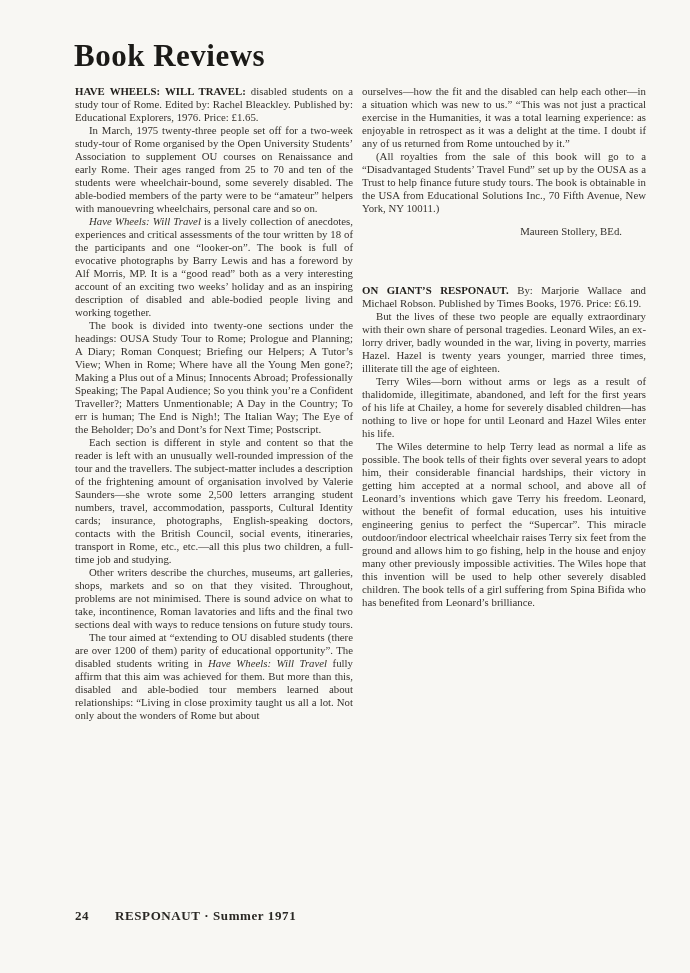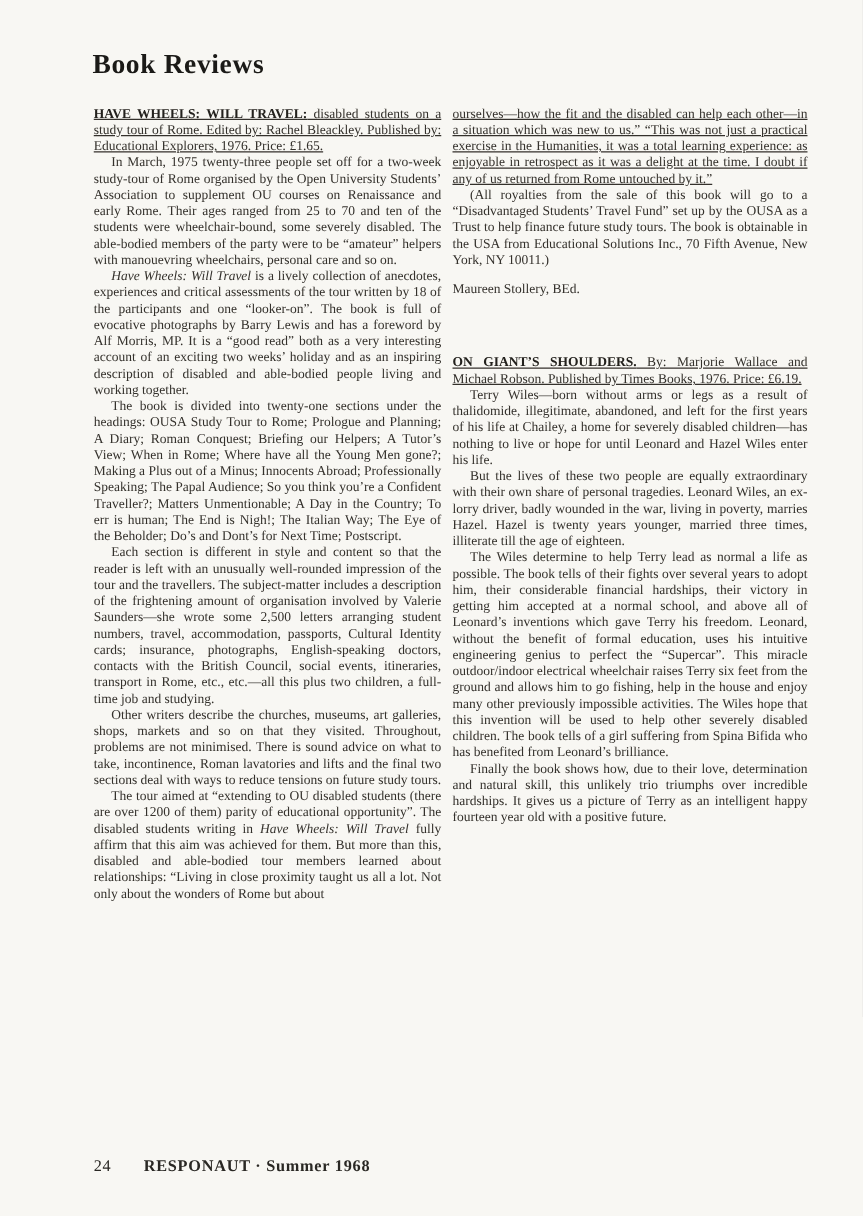--- a/index.html
+++ b/index.html
@@ -6,65 +6,64 @@
   .page{
     position:relative;
     width:690px;height:973px;
     background:#f8f7f3;
     font-family:"Liberation Serif","DejaVu Serif",serif;
     color:#34312c;
     overflow:hidden;
   }
   .page-title{
     position:absolute;left:74px;top:38px;
-    font-size:22px;font-weight:bold;color:#1b1a17;
+    font-size:31px;font-weight:bold;color:#1b1a17;
     letter-spacing:0.5px;margin:0;
   }
   .col{
     position:absolute;top:85px;
     font-size:10.8px;line-height:13px;
     text-align:justify;
   }
   .col-left{left:75px;width:278px;}
   .col-right{left:362px;width:284px;}
   .blk{margin:0;text-align:justify;}
   .body{text-indent:14px;}
-  .opening,.review-heading{text-indent:0;text-decoration:underline;}
-  .signature{padding-right:24px;margin-top:10px;}
+  .opening,.review-heading{text-indent:0;}
+  .signature{text-align:right;padding-right:24px;margin-top:10px;}
   .bold{font-weight:bold;color:#23211d;}
   .italic{font-style:italic;}
   .footer{
     position:absolute;left:75px;top:908px;
     font-size:13px;font-weight:bold;color:#2a2824;
     letter-spacing:0.6px;
   }
-  .footer .page-num{display:inline-block;width:40px;font-weight:normal;margin-top:17px;}
+  .footer .page-num{display:inline-block;width:40px;font-weight:bold;}
 </style>
 </head>
 <body>
 
 <div class="page">
   <h1 class="page-title">Book Reviews</h1>
 
   <div class="col col-left">
       <p class="blk review-heading"><span class="bold">HAVE WHEELS: WILL TRAVEL:</span><span> disabled students on a study tour of Rome. Edited by: Rachel Bleackley. Published by: Educational Explorers, 1976. Price: £1.65.</span></p>
       <p class="blk body"><span>In March, 1975 twenty-three people set off for a two-week study-tour of Rome organised by the Open University Students’ Association to supplement OU courses on Renaissance and early Rome. Their ages ranged from 25 to 70 and ten of the students were wheelchair-bound, some severely disabled. The able-bodied members of the party were to be “amateur” helpers with manouevring wheelchairs, personal care and so on.</span></p>
       <p class="blk body"><span class="italic">Have Wheels: Will Travel</span><span> is a lively collection of anecdotes, experiences and critical assessments of the tour written by 18 of the participants and one “looker-on”. The book is full of evocative photographs by Barry Lewis and has a foreword by Alf Morris, MP. It is a “good read” both as a very interesting account of an exciting two weeks’ holiday and as an inspiring description of disabled and able-bodied people living and working together.</span></p>
       <p class="blk body"><span>The book is divided into twenty-one sections under the headings: OUSA Study Tour to Rome; Prologue and Planning; A Diary; Roman Conquest; Briefing our Helpers; A Tutor’s View; When in Rome; Where have all the Young Men gone?; Making a Plus out of a Minus; Innocents Abroad; Professionally Speaking; The Papal Audience; So you think you’re a Confident Traveller?; Matters Unmentionable; A Day in the Country; To err is human; The End is Nigh!; The Italian Way; The Eye of the Beholder; Do’s and Dont’s for Next Time; Postscript.</span></p>
       <p class="blk body"><span>Each section is different in style and content so that the reader is left with an unusually well-rounded impression of the tour and the travellers. The subject-matter includes a description of the frightening amount of organisation involved by Valerie Saunders—she wrote some 2,500 letters arranging student numbers, travel, accommodation, passports, Cultural Identity cards; insurance, photographs, English-speaking doctors, contacts with the British Council, social events, itineraries, transport in Rome, etc., etc.—all this plus two children, a full-time job and studying.</span></p>
       <p class="blk body"><span>Other writers describe the churches, museums, art galleries, shops, markets and so on that they visited. Throughout, problems are not minimised. There is sound advice on what to take, incontinence, Roman lavatories and lifts and the final two sections deal with ways to reduce tensions on future study tours.</span></p>
       <p class="blk body"><span>The tour aimed at “extending to OU disabled students (there are over 1200 of them) parity of educational opportunity”. The disabled students writing in </span><span class="italic">Have Wheels: Will Travel</span><span> fully affirm that this aim was achieved for them. But more than this, disabled and able-bodied tour members learned about relationships: “Living in close proximity taught us all a lot. Not only about the wonders of Rome but about</span></p>
     </div>
   <div class="col col-right">
       <p class="blk opening"><span>ourselves—how the fit and the disabled can help each other—in a situation which was new to us.” “This was not just a practical exercise in the Humanities, it was a total learning experience: as enjoyable in retrospect as it was a delight at the time. I doubt if any of us returned from Rome untouched by it.”</span></p>
       <p class="blk body"><span>(All royalties from the sale of this book will go to a “Disadvantaged Students’ Travel Fund” set up by the OUSA as a Trust to help finance future study tours. The book is obtainable in the USA from Educational Solutions Inc., 70 Fifth Avenue, New York, NY 10011.)</span></p>
       <p class="blk signature"><span>Maureen Stollery, BEd.</span></p>
-      <p class="blk review-heading" style="margin-top: 46px;"><span class="bold">ON GIANT’S SHOULDERS.</span><span> By: Marjorie Wallace and Michael Robson. Published by Times Books, 1976. Price: £6.19.</span></p>
+      <p class="blk review-heading" style="margin-top: 46px;"><span class="bold">ON GIANT’S RESPONAUT.</span><span> By: Marjorie Wallace and Michael Robson. Published by Times Books, 1976. Price: £6.19.</span></p>
+      <p class="blk body"><span>But the lives of these two people are equally extraordinary with their own share of personal tragedies. Leonard Wiles, an ex-lorry driver, badly wounded in the war, living in poverty, marries Hazel. Hazel is twenty years younger, married three times, illiterate till the age of eighteen.</span></p>
       <p class="blk body"><span>Terry Wiles—born without arms or legs as a result of thalidomide, illegitimate, abandoned, and left for the first years of his life at Chailey, a home for severely disabled children—has nothing to live or hope for until Leonard and Hazel Wiles enter his life.</span></p>
-      <p class="blk body"><span>But the lives of these two people are equally extraordinary with their own share of personal tragedies. Leonard Wiles, an ex-lorry driver, badly wounded in the war, living in poverty, marries Hazel. Hazel is twenty years younger, married three times, illiterate till the age of eighteen.</span></p>
       <p class="blk body"><span>The Wiles determine to help Terry lead as normal a life as possible. The book tells of their fights over several years to adopt him, their considerable financial hardships, their victory in getting him accepted at a normal school, and above all of Leonard’s inventions which gave Terry his freedom. Leonard, without the benefit of formal education, uses his intuitive engineering genius to perfect the “Supercar”. This miracle outdoor/indoor electrical wheelchair raises Terry six feet from the ground and allows him to go fishing, help in the house and enjoy many other previously impossible activities. The Wiles hope that this invention will be used to help other severely disabled children. The book tells of a girl suffering from Spina Bifida who has benefited from Leonard’s brilliance.</span></p>
-      <p class="blk body"><span>Finally the book shows how, due to their love, determination and natural skill, this unlikely trio triumphs over incredible hardships. It gives us a picture of Terry as an intelligent happy fourteen year old with a positive future.</span></p>
     </div>
 
   <div class="footer">
-    <span class="page-num">24</span><span>RESPONAUT · Summer 1968</span>
+    <span class="page-num">24</span><span>RESPONAUT · Summer 1971</span>
   </div>
 </div>
 
 </body></html>

